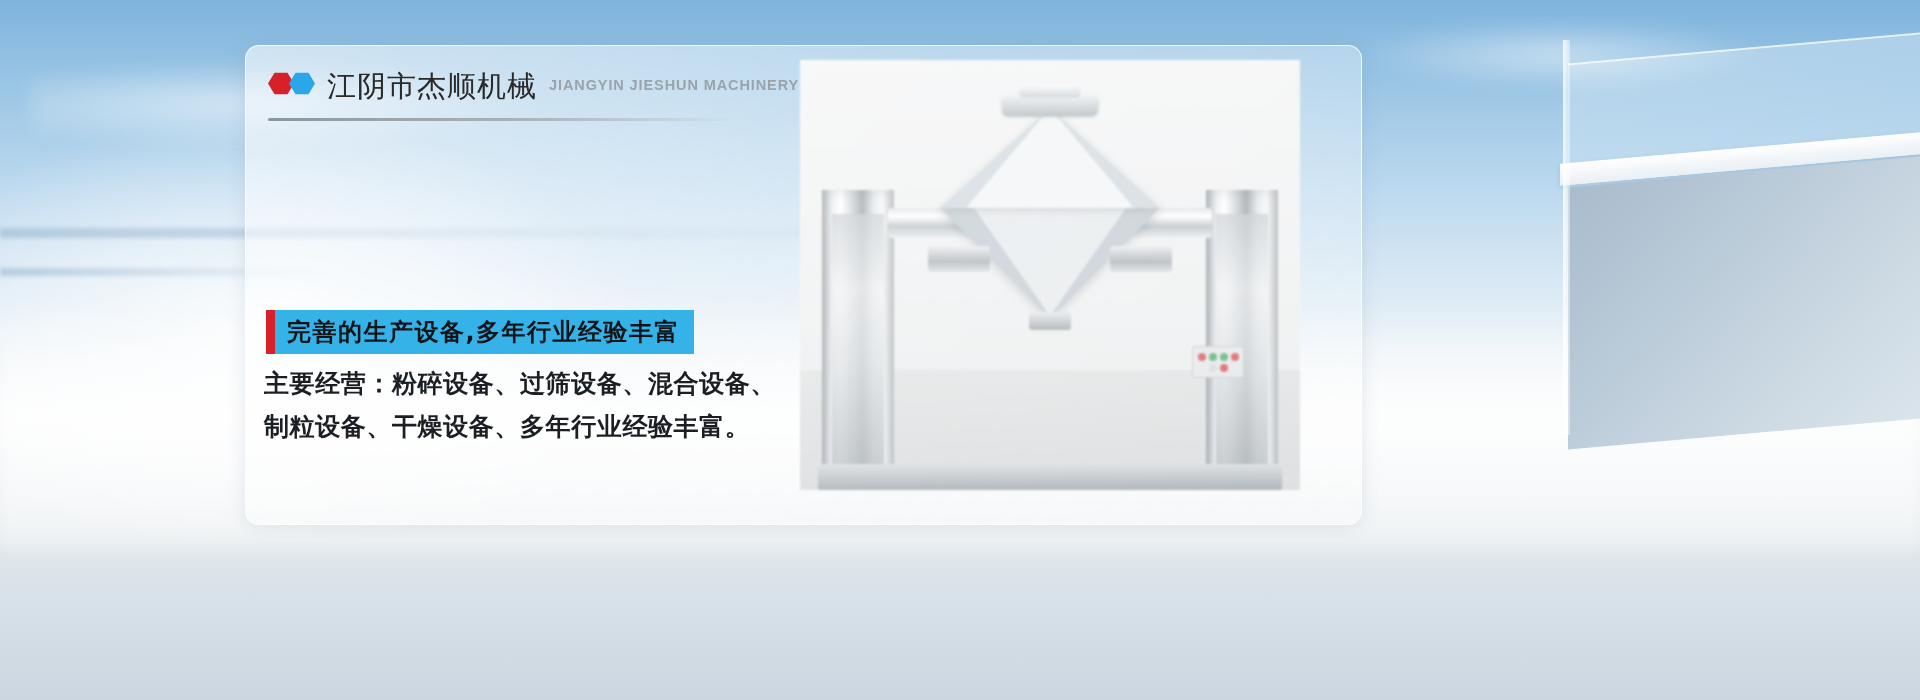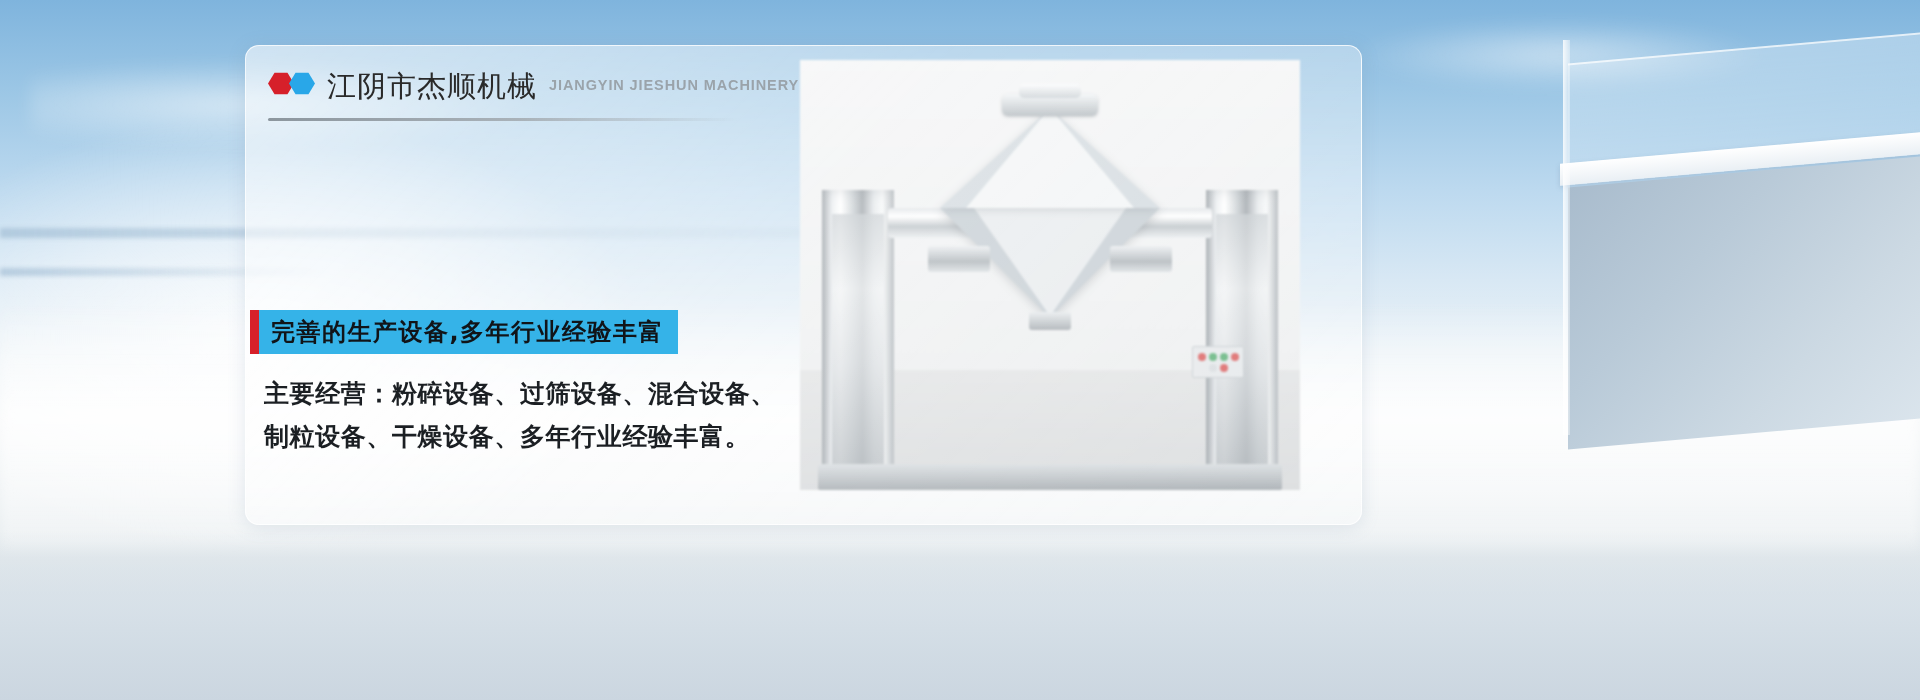--- a/index.html
+++ b/index.html
@@ -231,35 +231,35 @@
     font-weight:700;font-size:62px;line-height:1.28;
     color:#3fb3ee;letter-spacing:4px;
     -webkit-text-stroke:3px #c6ccd1;
     paint-order:stroke fill;
     text-shadow:2px 3px 0 rgba(150,160,170,.35);
   }
   .headline span{display:block;}
 
   
   .slogan{
-    position:absolute;left:4px;top:264px;height:44px;
+    position:absolute;left:20px;top:264px;height:44px;
     display:flex;align-items:center;
     background:#35b3e8;
     border-left:9px solid #d6202a;
     padding:0 14px 0 12px;
   }
   .slogan-text{
     font-family:"DejaVu Sans","Liberation Sans",sans-serif;
     font-size:24px;font-weight:700;color:#111418;letter-spacing:1.5px;white-space:nowrap;
   }
 
   
   .body-copy{
-    position:absolute;left:18px;top:326px;
-    font-family:Liberation Serif, serif;
+    position:absolute;left:18px;top:318px;
+    font-family:Liberation Mono, monospace;
     font-size:25px;font-weight:700;color:#1b1f23;line-height:1.72;letter-spacing:.6px;
   }
   .body-copy span{display:block;white-space:nowrap;}
 </style>
 </head>
 <body>
 
 <div class="stage">
 
   <div class="sky"></div>

